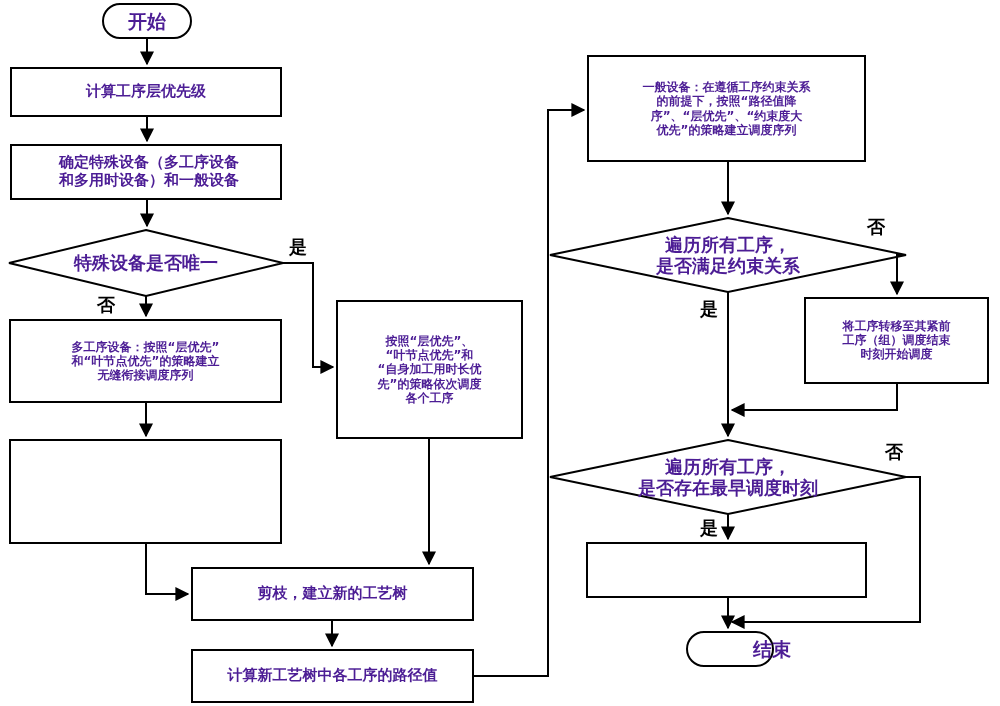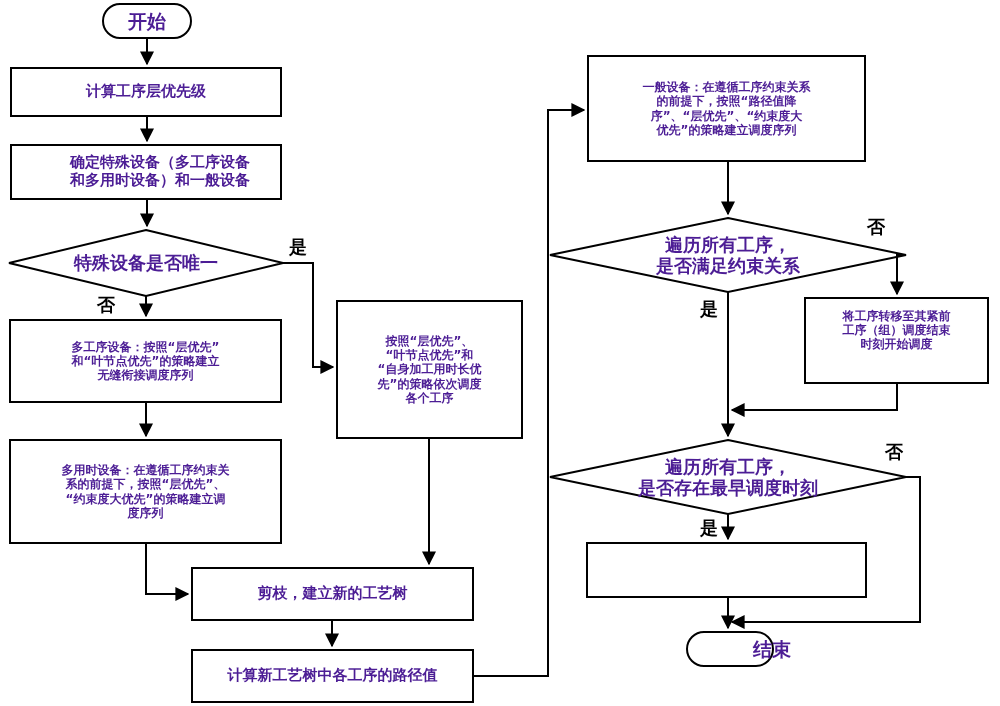--- a/index.html
+++ b/index.html
@@ -141,53 +141,49 @@
 
     <path class="conn" d="M 906 477 L 920 477 L 920 622 L 732 622" marker-end="url(#arrow)"></path>
 
     <path class="conn" d="M 728 597 L 728 628" marker-end="url(#arrow)"></path>
   </svg>
 
   <div class="node-label lbl-oval" style="left:103px; top:4px; width:88px; height:34px;">开始</div>
 
   <div class="node-label lbl-box" style="left:11px; top:68px; width:270px; height:48px;">计算工序层优先级</div>
 
-  <div class="node-label lbl-box" style="left:22px; top:145px; width:276px; height:54px;">确定特殊设备（多工序设备
+  <div class="node-label lbl-box" style="left:11px; top:145px; width:276px; height:54px;">确定特殊设备（多工序设备
 和多用时设备）和一般设备</div>
 
   <div class="node-label lbl-diamond" style="left:25px; top:243px; width:242px; height:40px;">特殊设备是否唯一</div>
 
   <div class="node-label lbl-box-sm" style="left:10px; top:320px; width:271px; height:82px;">多工序设备：按照“层优先”
 和“叶节点优先”的策略建立
 无缝衔接调度序列</div>
 
-  <div class="node-label lbl-box-sm" style="left:10px; top:440px; width:271px; height:103px;">多用时设备：在遵循工序约束关
-系的前提下，按照“层优先”、
-“约束度大优先”的策略建立调
-度序列</div>
 
   <div class="node-label lbl-box" style="left:192px; top:568px; width:281px; height:52px;">剪枝，建立新的工艺树</div>
 
   <div class="node-label lbl-box-sm" style="left:337px; top:301px; width:185px; height:137px;">按照“层优先”、
 “叶节点优先”和
 “自身加工用时长优
 先”的策略依次调度
 各个工序</div>
 
   <div class="node-label lbl-box" style="left:192px; top:650px; width:281px; height:52px;">计算新工艺树中各工序的路径值</div>
 
   <div class="node-label lbl-box-sm" style="left:588px; top:56px; width:277px; height:105px;">一般设备：在遵循工序约束关系
 的前提下，按照“路径值降
 序”、“层优先”、“约束度大
 优先”的策略建立调度序列</div>
 
   <div class="node-label lbl-diamond" style="left:590px; top:228px; width:276px; height:54px;">遍历所有工序，
 是否满足约束关系</div>
 
-  <div class="node-label lbl-box-sm" style="left:805px; top:300px; width:183px; height:60px;">将工序转移至其紧前
+  <div class="node-label lbl-box-sm" style="left:805px; top:310px; width:183px; height:60px;">将工序转移至其紧前
 工序（组）调度结束
 时刻开始调度</div>
 
   <div class="node-label lbl-diamond" style="left:578px; top:450px; width:300px; height:54px;">遍历所有工序，
 是否存在最早调度时刻</div>
 
 
   <div class="node-label lbl-oval" style="left:687px; top:632px; width:86px; height:34px;margin-left:42px;">结束</div>
 
   <div class="branch-label" style="left:289px; top:238px;">是</div>

